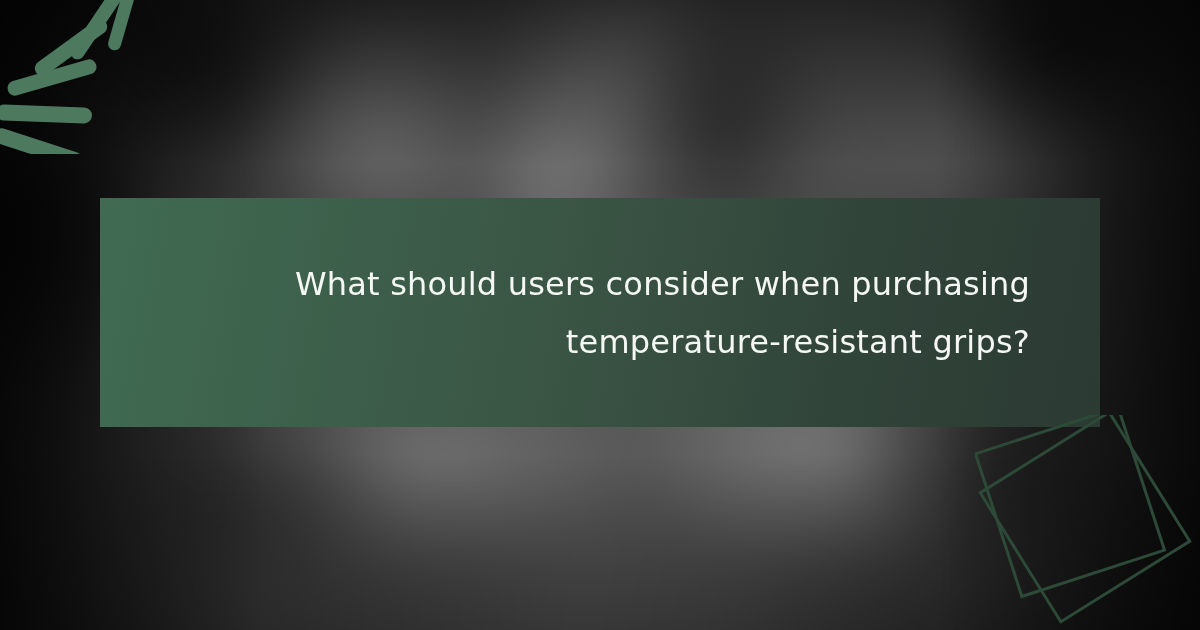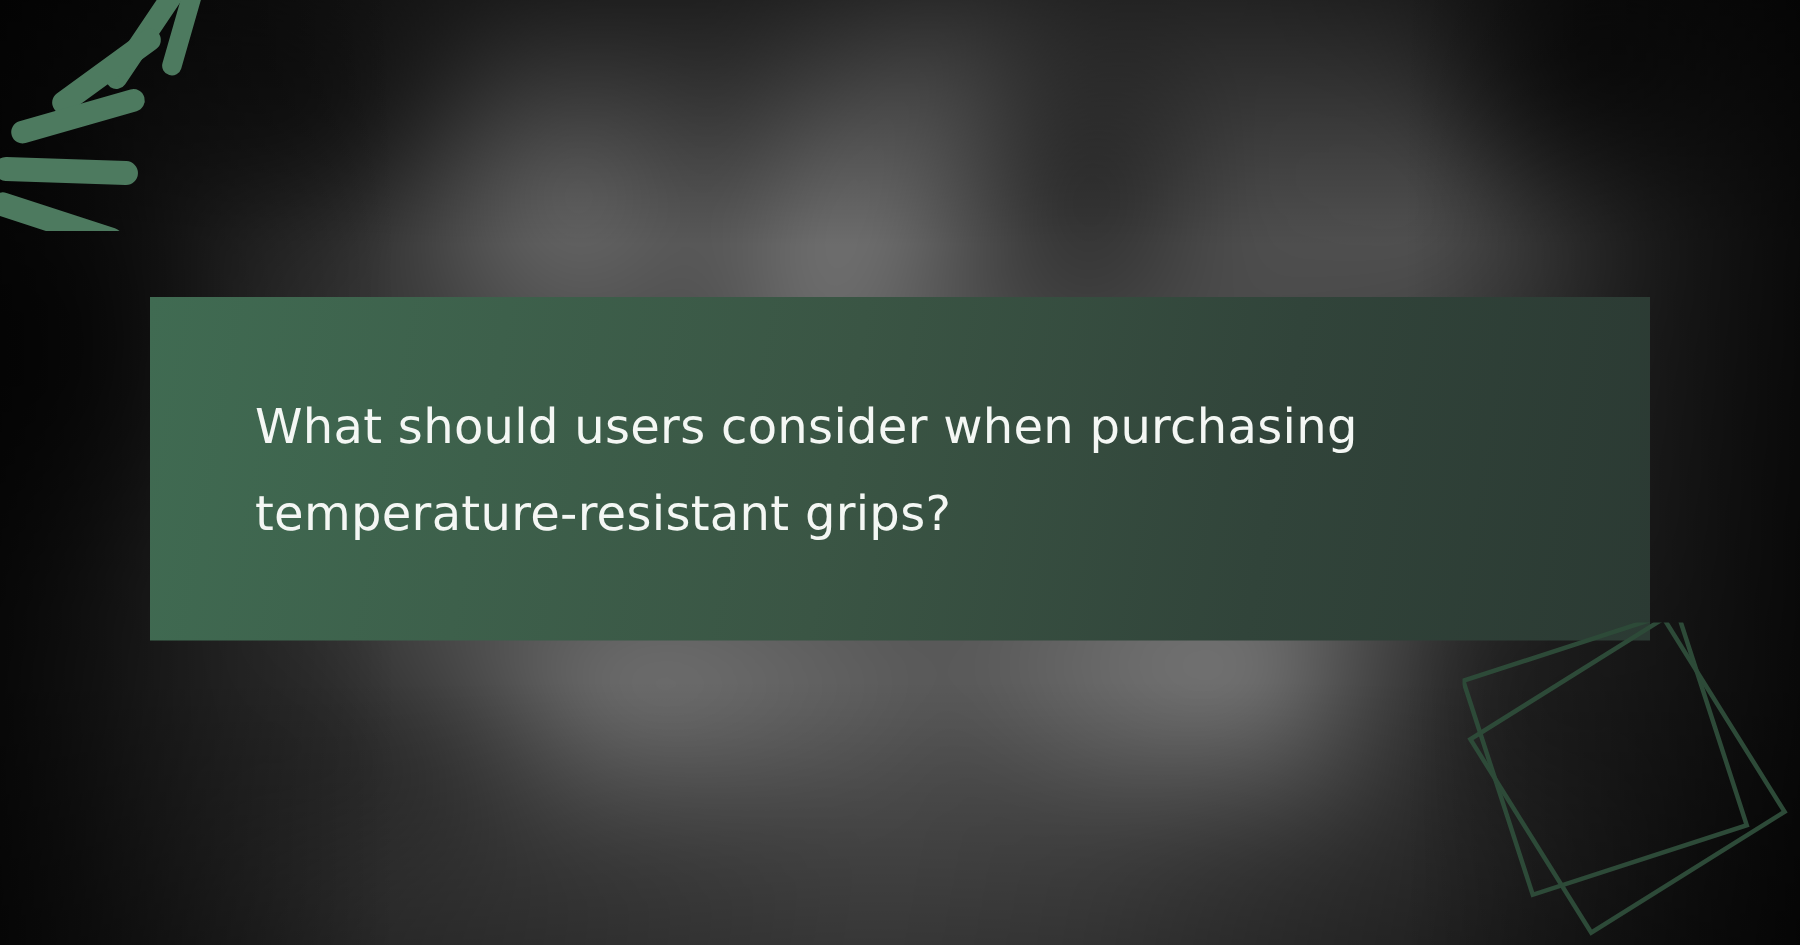--- a/index.html
+++ b/index.html
@@ -63,21 +63,21 @@
   
   .banner {
     position:absolute;
     left:100px; top:198px;
     width:1000px; height:229px;
     background:linear-gradient(100deg, #406b52 0%, #3a5544 46%, #31443a 74%, #2b3a33 100%);
     display:flex; align-items:center; justify-content:center;
   }
   .banner-text {
     width:860px;
-    text-align:left;
+    text-align:right;
     color:#f4f7f4;
     font-family:"DejaVu Sans", sans-serif;
     font-size:32px;
     font-weight:400;
     line-height:58px;
     letter-spacing:.2px;
   }
 </style>
 </head>
 <body>

